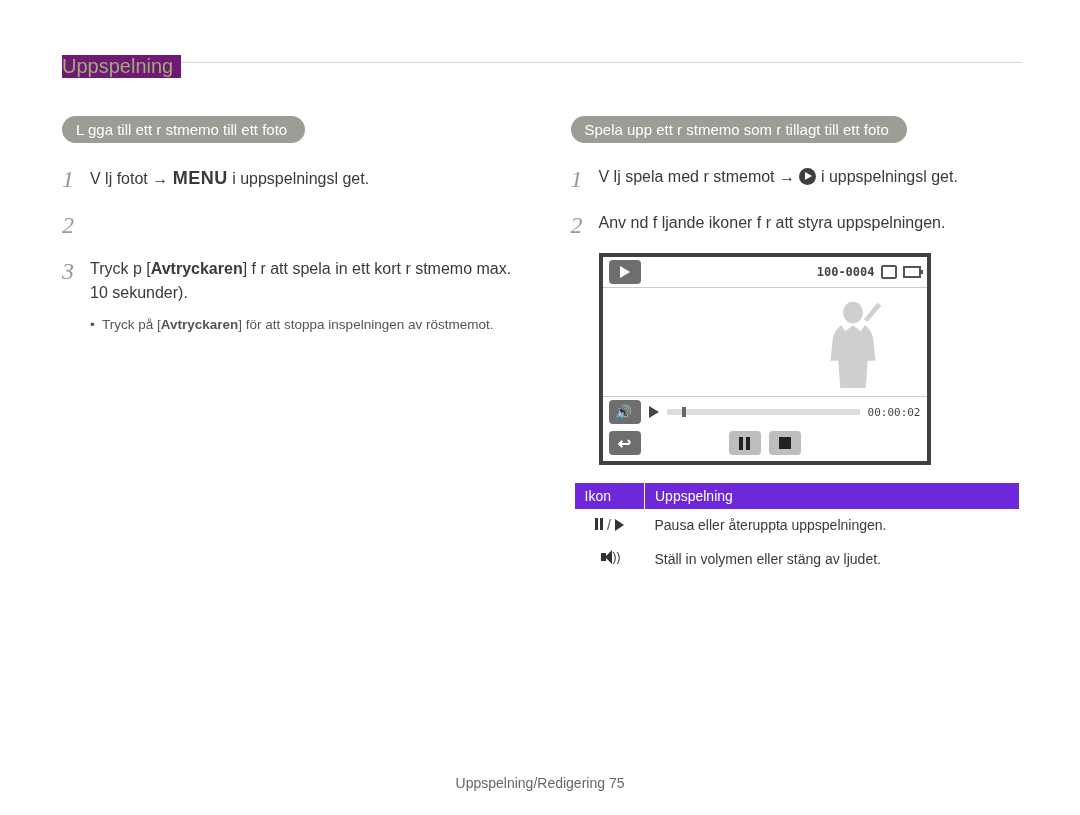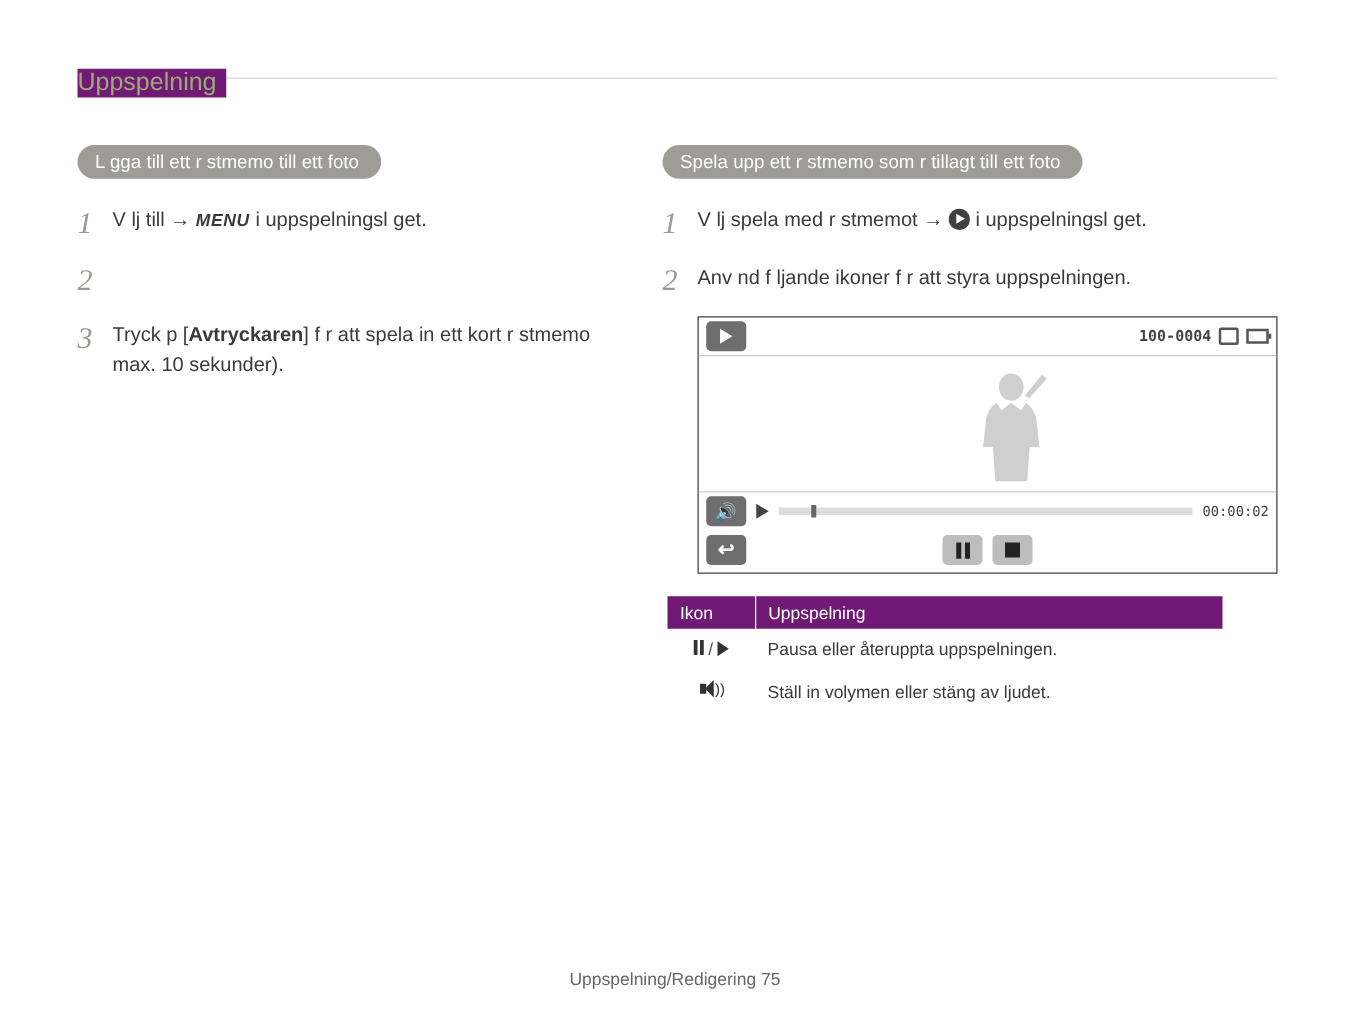--- a/index.html
+++ b/index.html
@@ -57,22 +57,21 @@
     color: #999a90;
     width: 28px;
     flex-shrink: 0;
     font-family: Georgia, 'Times New Roman', serif;
   }
   .step-body { flex: 1; padding-top: 4px; }
   .menu-label {
     font-family: Arial, sans-serif;
     font-weight: 900;
     letter-spacing: 0.5px;
-    font-size: 14px;
-    font-style: italic;
+    font-size: 18px;
   }
   .arrow { font-weight: 700; }
   .sub-bullet {
     font-size: 13.5px;
     color: #555;
     padding-left: 40px;
     position: relative;
     margin-top: 2px;
     line-height: 1.45;
   }
@@ -93,23 +92,23 @@
   .circle-play-icon::after {
     content: "";
     position: absolute;
     left: 6px; top: 4px;
     border-left: 7px solid #fff;
     border-top: 4.5px solid transparent;
     border-bottom: 4.5px solid transparent;
   }
   
   .lcd {
-    width: 464px;
+    width: 332px;
     margin: 8px 0 18px 28px;
-    border: 1px solid #404040;
+    border: 4px solid #404040;
     background: #fff;
   }
   .lcd-top {
     height: 30px;
     display: flex;
     align-items: center;
     justify-content: space-between;
     padding: 0 6px;
   }
   .lcd-btn {
@@ -164,21 +163,21 @@
   .stop-sq { width:12px; height:12px; background:#222; display:inline-block; }
   .speaker-glyph { font-size: 14px; color:#fff; }
   .back-glyph { font-size: 16px; color:#fff; font-weight:700; }
   .play-inbtn {
     width:0;height:0;border-left:10px solid #fff;
     border-top:6px solid transparent;border-bottom:6px solid transparent;
   }
   
   .icon-table { width: 444px; margin-left: 4px; border-collapse: collapse; }
   .icon-table th {
-    background: #701a75;
+    background: #6d28d9;
     color: #fff;
     font-weight: 400;
     font-size: 14px;
     text-align: left;
     padding: 5px 10px;
   }
   .icon-table th:first-child { width: 70px; border-right: 1px solid #fff; }
   .icon-table td {
     font-size: 14px;
     padding: 8px 10px;
@@ -225,33 +224,36 @@
 
 <div class="columns">
 
   <div class="col">
     <div class="pill">L gga till ett r stmemo till ett foto</div>
 
     <ol class="steps">
       <li class="step">
         <span class="step-num">1</span>
         <span class="step-body">
-          <span>V lj till </span><span class="arrow"> → </span><span class="menu-label">MENU</span><span> i uppspelningsl get.</span>
+          <span>V lj fotot </span><span class="arrow"> → </span><span class="menu-label">MENU</span><span> i uppspelningsl get.</span>
         </span>
       </li>
       <li class="step">
         <span class="step-num">2</span>
       </li>
       <li class="step">
         <span class="step-num">3</span>
         <span class="step-body">
           <span>Tryck p  [</span><b>Avtryckaren</b><span>] f r att spela in ett kort r stmemo max. 10 sekunder).</span>
         </span>
       </li>
     </ol>
+    <div class="sub-bullet">
+      <span>Tryck på [</span><b>Avtryckaren</b><span>] för att stoppa inspelningen av röstmemot.</span>
+    </div>
   </div>
 
   <div class="col">
     <div class="pill">Spela upp ett r stmemo som  r tillagt till ett foto</div>
 
     <ol class="steps">
       <li class="step">
         <span class="step-num">1</span>
         <span class="step-body">
           <span>V lj spela med r stmemot  → </span><span class="circle-play-icon"></span><span> i uppspelningsl get.</span>

